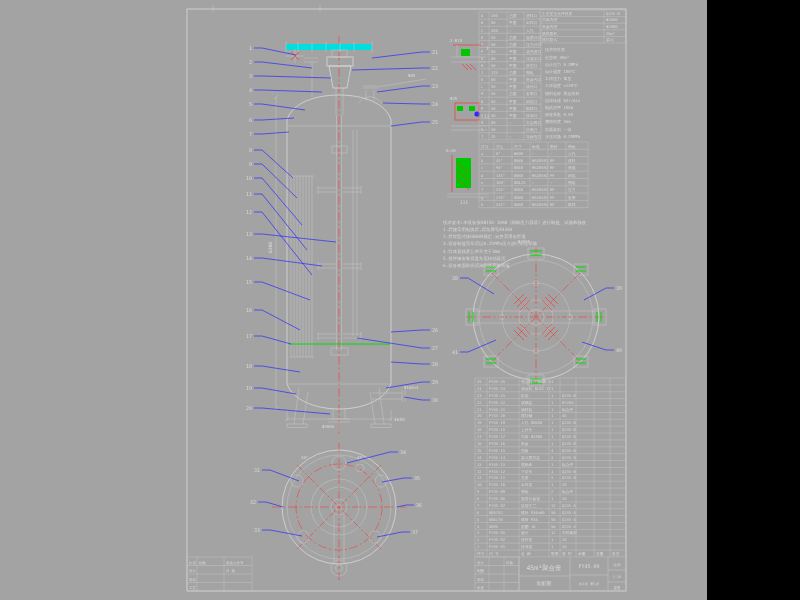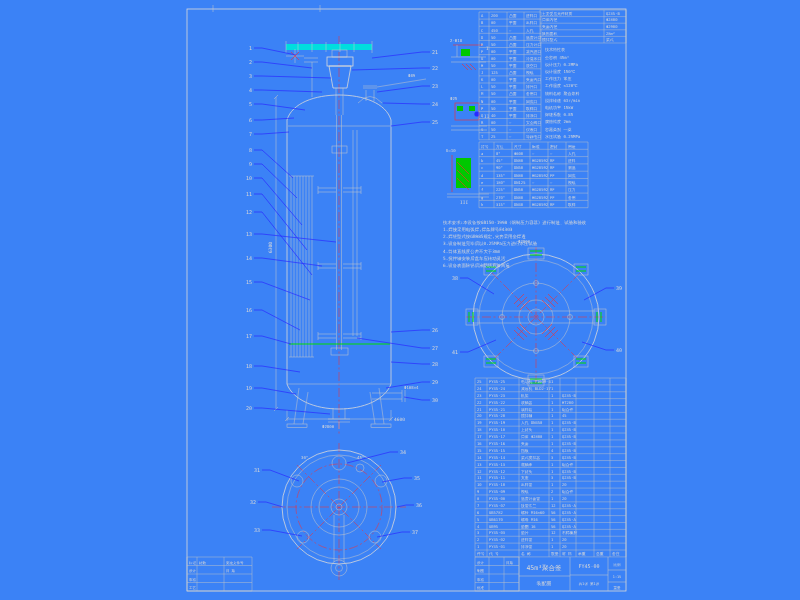--- a/index.html
+++ b/index.html
@@ -1,16 +1,16 @@
 <!DOCTYPE html>
 <html><head>
 <meta charset="utf-8">
 <style>
   html,body{margin:0;padding:0;background:#000;width:800px;height:600px;overflow:hidden}
-  #stage{position:absolute;left:0;top:0;width:800px;height:600px;background:#3b82f6}
+  #stage{position:absolute;left:0;top:0;width:707px;height:600px;background:#a3a3a3}
   svg{position:absolute;left:0;top:0}
   svg text{font-family:"DejaVu Sans Mono","DejaVu Sans",monospace;fill:#d8d8d8}
   .w{stroke:#d9d9d9;fill:none;stroke-width:.8}
   .w5{stroke:#c9c9c9;fill:none;stroke-width:.5}
   .r{stroke:#ff2a2a;fill:none;stroke-width:.6}
   .rd{stroke:#ff2a2a;fill:none;stroke-width:.5;stroke-dasharray:9 2.5 2 2.5}
   .g{stroke:#00dd00;fill:none;stroke-width:1}
   .cy{fill:#00dede}
   .t35{font-size:3.5px}.t4{font-size:4px}.t45{font-size:4.5px}.t5{font-size:5px}.t6{font-size:6.5px}
 </style>

